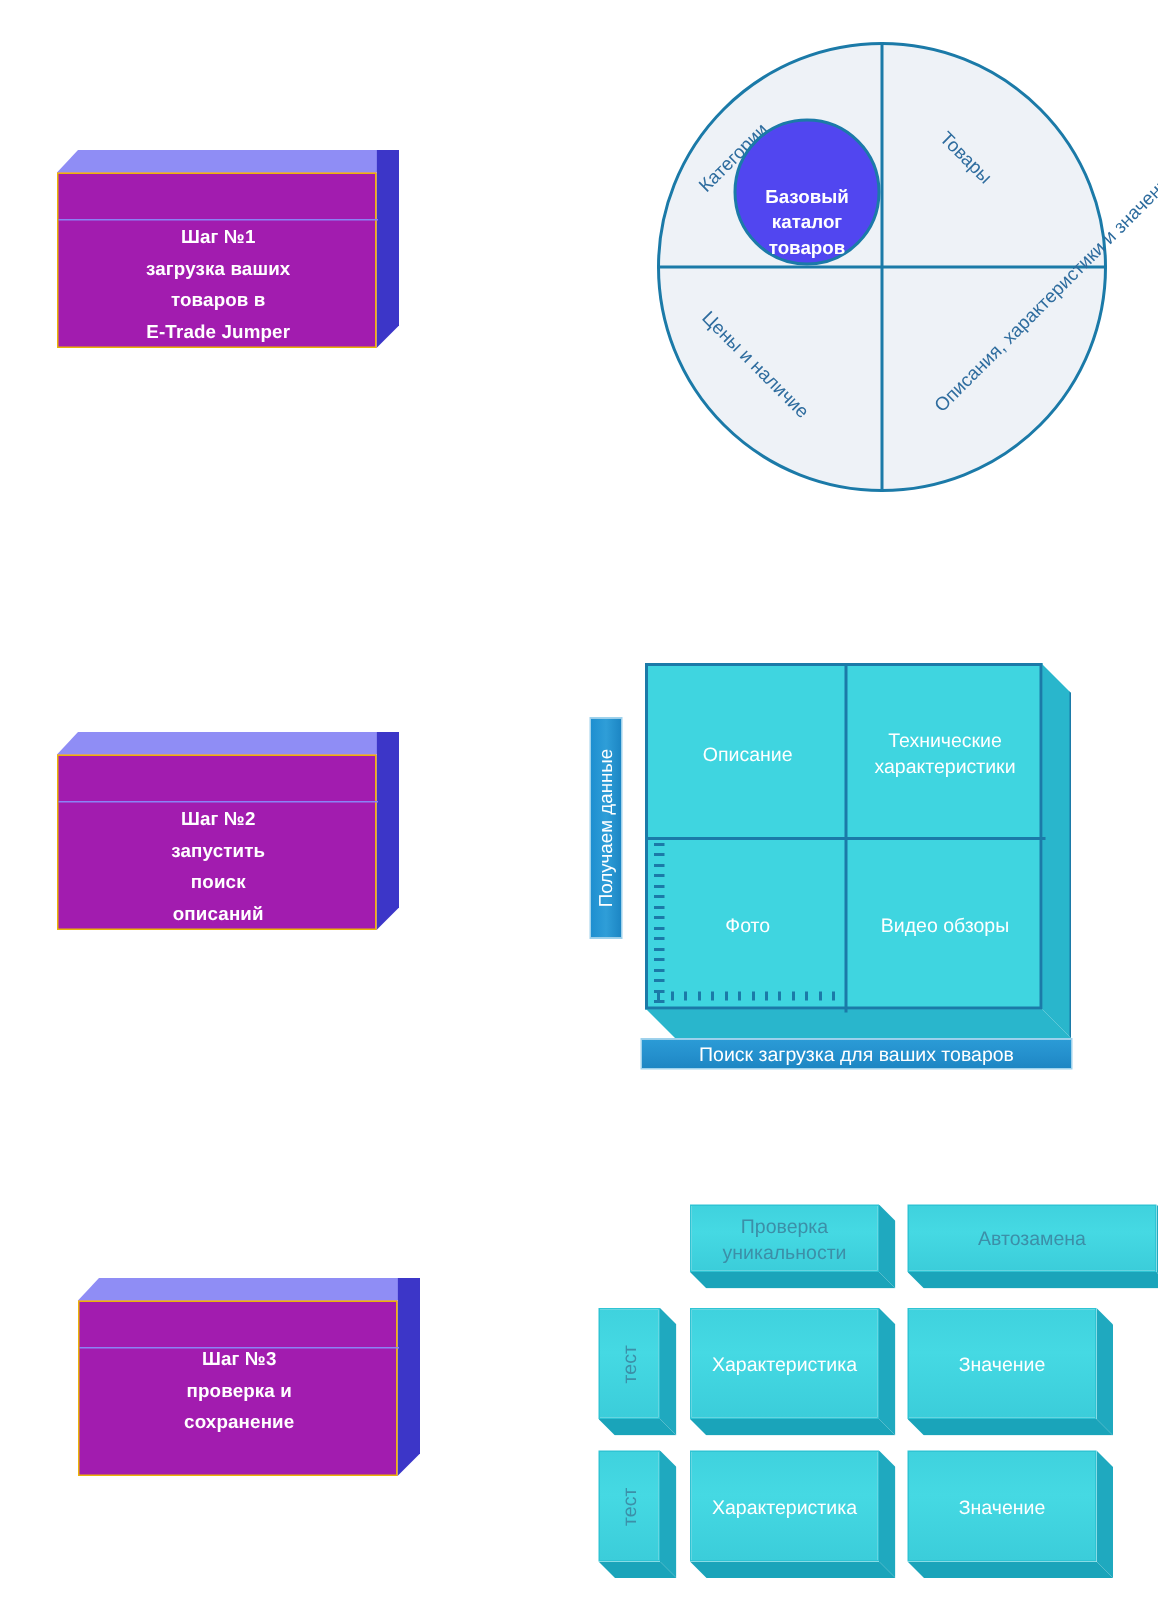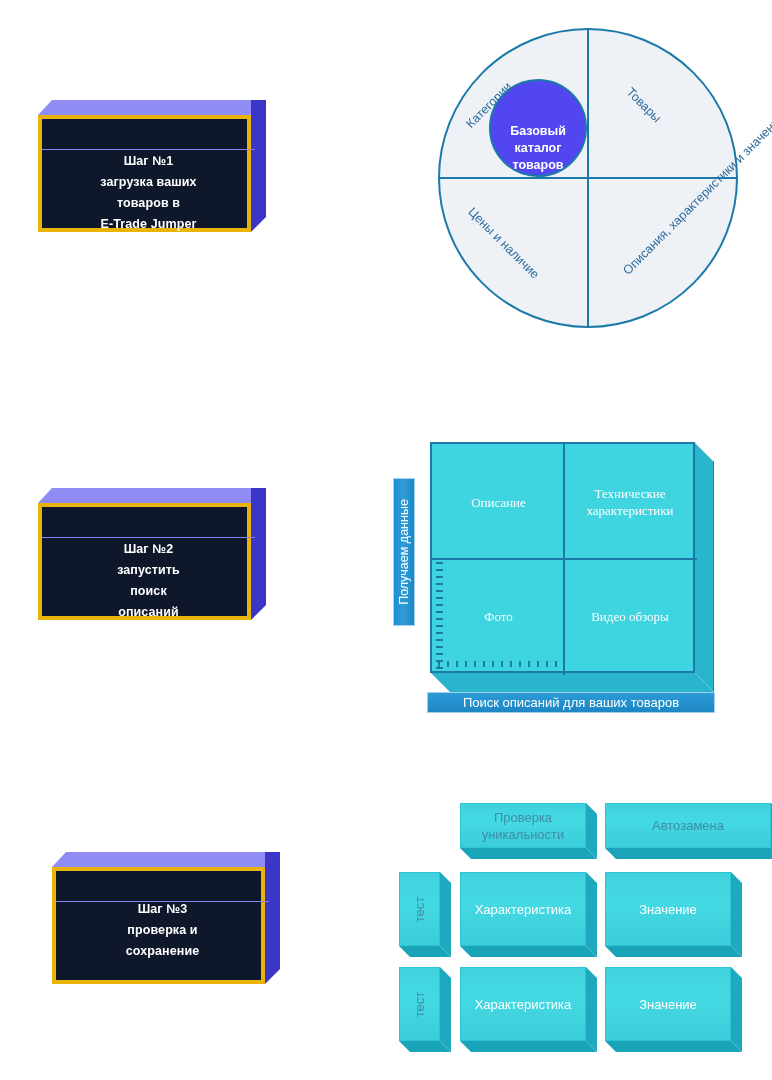--- a/index.html
+++ b/index.html
@@ -33,22 +33,22 @@
     position: absolute;
     right: 0; top: 0;
     width: 15px; height: 132px;
     background: #3c36c8;
     clip-path: polygon(0 0, 15px 0, 15px 117px, 0 132px);
   }
   .step-box .face-front {
     position: absolute;
     left: 0; top: 15px;
     width: 213px; height: 117px;
-    background: #0f172a;
-    border: 4px solid #eab308;
+    background: #a21caf;
+    border: 1px solid #eab308;
     box-sizing: border-box;
   }
   .step-box .head-rule {
     position: absolute;
     left: 0; top: 30px;
     width: 213px; height: 1px;
     background: #8a83f5;
   }
   .step-box .step-text {
     position: absolute;
@@ -301,42 +301,42 @@
   <div class="face-right"></div>
   <div class="face-front">
     <div class="head-rule"></div>
     <div class="step-text" style="white-space:pre-line;">Шаг №2
 запустить
 поиск
 описаний</div>
   </div>
 </div>
 
-<div class="matrix" style="left:430px; top:442px; width:332px; height:250px;font-family:Liberation Serif, serif;">
+<div class="matrix" style="left:430px; top:442px; width:332px; height:250px;">
   <div class="side-face"></div>
   <div class="bottom-face"></div>
   <div class="plot">
     <div class="div-v"></div>
     <div class="div-h"></div>
     <div class="ticks-left"></div>
     <div class="ticks-bottom"></div>
 
     <div class="cell cell-tl">Описание</div>
     <div class="cell cell-bl">Фото</div>
     <div class="cell cell-tr">Технические характеристики</div>
     <div class="cell cell-br">Видео обзоры</div>
   </div>
 </div>
 
 <div class="axis-bar-v" style="left:393px; top:478px; width:22px; height:148px;">
   <span>Получаем данные</span>
 </div>
 
 <div class="axis-bar-h" style="left:427px; top:692px; width:288px; height:21px;">
-  <span>Поиск описаний для ваших товаров</span>
+  <span>Поиск загрузка для ваших товаров</span>
 </div>
 
 <div class="step-box" style="left:52px; top:852px;">
   <div class="face-top"></div>
   <div class="face-right"></div>
   <div class="face-front">
     <div class="head-rule"></div>
     <div class="step-text" style="white-space:pre-line; top:28px;">Шаг №3
 проверка и
 сохранение</div>

